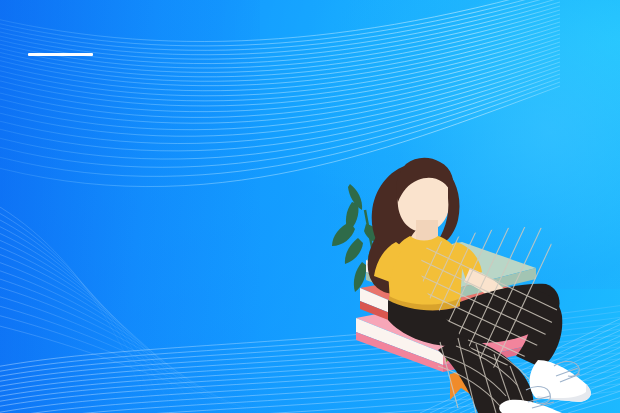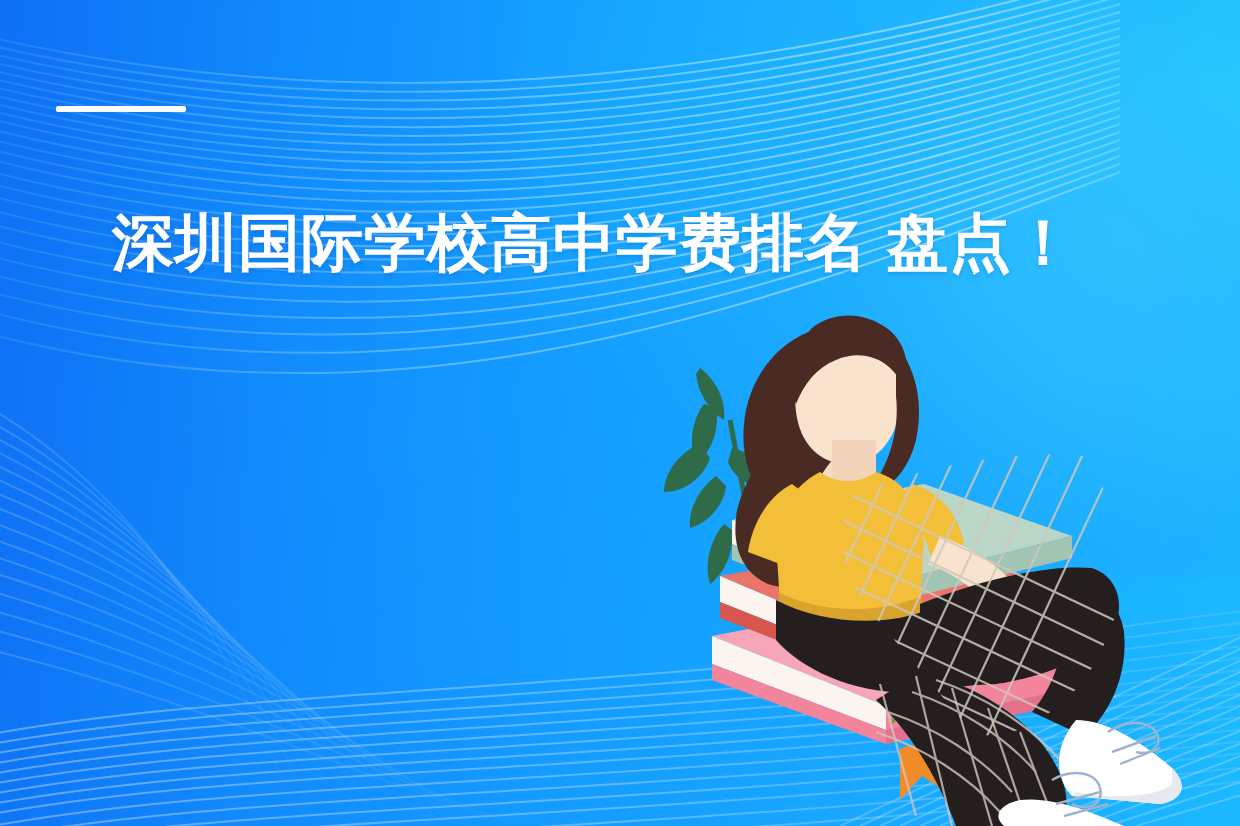--- a/index.html
+++ b/index.html
@@ -164,21 +164,20 @@
         <path d="M660,363 L528,413"></path>
           <path d="M660,370 L540,413"></path>
         <path d="M660,378 L554,413"></path>
           <path d="M660,386 L568,413"></path>
       </g>
     </g>
   </svg>
 
   <div class="rule"></div>
 
-  <div class="headline">深圳国际学校高中学费排名 盘点！</div>
 
   <svg class="illus" viewBox="0 0 310 263">
     <defs>
       <clipPath id="pantsClipA">
         <path d="M57,98 C88,92 120,96 138,104 L206,196 C198,212 178,220 163,216 L95,140 C78,126 62,112 57,98 Z"></path>
       </clipPath>
       <clipPath id="pantsClipB">
         <path d="M138,74 C168,64 196,66 208,76 L214,112 C206,126 186,132 170,128 L140,104 Z"></path>
       </clipPath>
       <clipPath id="legClip">

